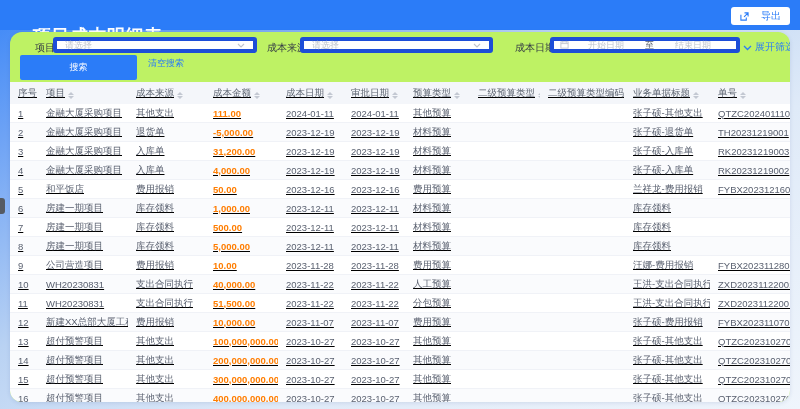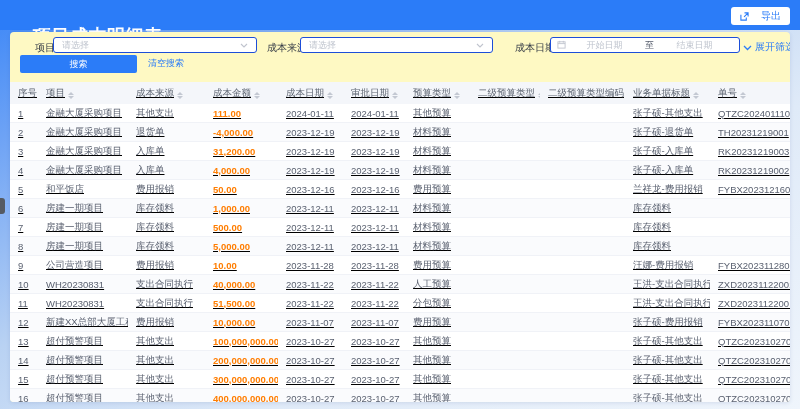--- a/index.html
+++ b/index.html
@@ -8,39 +8,39 @@
     font-family:"Liberation Sans","DejaVu Sans",sans-serif;
     background:linear-gradient(150deg,#3b86f7 0%,#6ea3f5 16%,#b9d2f3 40%,#dfeaf8 65%,#eff5fc 100%);
   }
   
   .topbar{position:absolute;top:0;left:0;right:0;height:30px;background:#2b7cf8;}
   .topbar .title{position:absolute;left:33px;top:24px;font-size:18px;font-weight:bold;color:#ffffff;letter-spacing:.5px;}
   .export-btn{position:absolute;right:10px;top:7px;height:18px;background:#ffffff;border:none;border-radius:3px;
     display:flex;align-items:center;gap:12px;padding:0 9px;color:#2b7cf8;font-size:10px;cursor:pointer;}
   .export-btn svg{display:block;}
   
-  .card{position:absolute;left:10px;top:32px;width:780px;height:370px;background:#fef9c3;border-radius:4px;
+  .card{position:absolute;left:10px;top:32px;width:780px;height:370px;background:#bef264;border-radius:12px;
     box-shadow:0 1px 4px rgba(30,60,120,.12);overflow:hidden;}
   
   .flabel{position:absolute;top:9px;font-size:10px;color:#333a45;}
   .lbl-project{left:25px;}
   .lbl-source{left:257px;}
   .lbl-date{left:505px;}
-  .select,.daterange{position:absolute;top:5px;height:16px;border:1px solid #1d4ed8;border-radius:3px;background:#fff;
+  .select,.daterange{position:absolute;top:5px;height:16px;border:4px solid #1d4ed8;border-radius:3px;background:#fff;
     display:flex;align-items:center;font-size:9px;color:#bfc4ce;box-sizing:border-box;}
   .sel-project{left:43px;width:204px;padding:0 8px;}
   .sel-source{left:290px;width:193px;padding:0 8px;}
   .daterange{left:540px;width:190px;padding:0 6px;justify-content:space-between;}
   .select .chev{margin-left:auto;}
   .daterange .ph{flex:1;text-align:center;}
   .daterange .sep{color:#5a6170;font-size:9px;padding:0 2px;}
   .expand-link{position:absolute;left:733px;top:8px;display:flex;align-items:center;gap:3px;
     color:#2b7cf8;font-size:10px;cursor:pointer;white-space:nowrap;}
   
-  .search-btn{position:absolute;left:10px;top:23px;width:117px;height:18px;background:#2b7cf8;color:#fff;
+  .search-btn{position:absolute;left:10px;top:23px;width:117px;height:25px;background:#2b7cf8;color:#fff;
     border:none;border-radius:2px;font-size:9px;line-height:13px;text-align:center;cursor:pointer;padding:0;}
   .clear-btn{position:absolute;left:138px;top:25px;background:none;border:none;color:#2b7cf8;font-size:9px;
     cursor:pointer;padding:0;}
   
   .table-wrap{position:absolute;left:0;right:0;top:50px;bottom:0;overflow:hidden;}
   table{border-collapse:collapse;table-layout:fixed;width:780px;text-decoration:underline;}
   th{background:#f4f6fa;color:#5b6370;font-weight:normal;font-size:9.5px;text-align:left;
     height:22px;padding:0 2px 0 8px;white-space:nowrap;overflow:hidden;}
   td{font-size:9.5px;color:#5a6170;height:18px;padding:0 2px 0 8px;border-bottom:1px solid #f0f2f7;
     white-space:nowrap;overflow:hidden;background:#fff;}
@@ -186,21 +186,21 @@
             <td>其他预算</td>
             <td></td>
             <td></td>
             <td>张子硕-其他支出</td>
             <td>QTZC20240111001</td>
           </tr>
           <tr>
             <td>2</td>
             <td>金融大厦采购项目</td>
             <td>退货单</td>
-            <td class="amount">-4,000.00</td>
+            <td class="amount">-5,000.00</td>
             <td>2023-12-19</td>
             <td>2023-12-19</td>
             <td>材料预算</td>
             <td></td>
             <td></td>
             <td>张子硕-退货单</td>
             <td>TH20231219001</td>
           </tr>
           <tr>
             <td>3</td>

